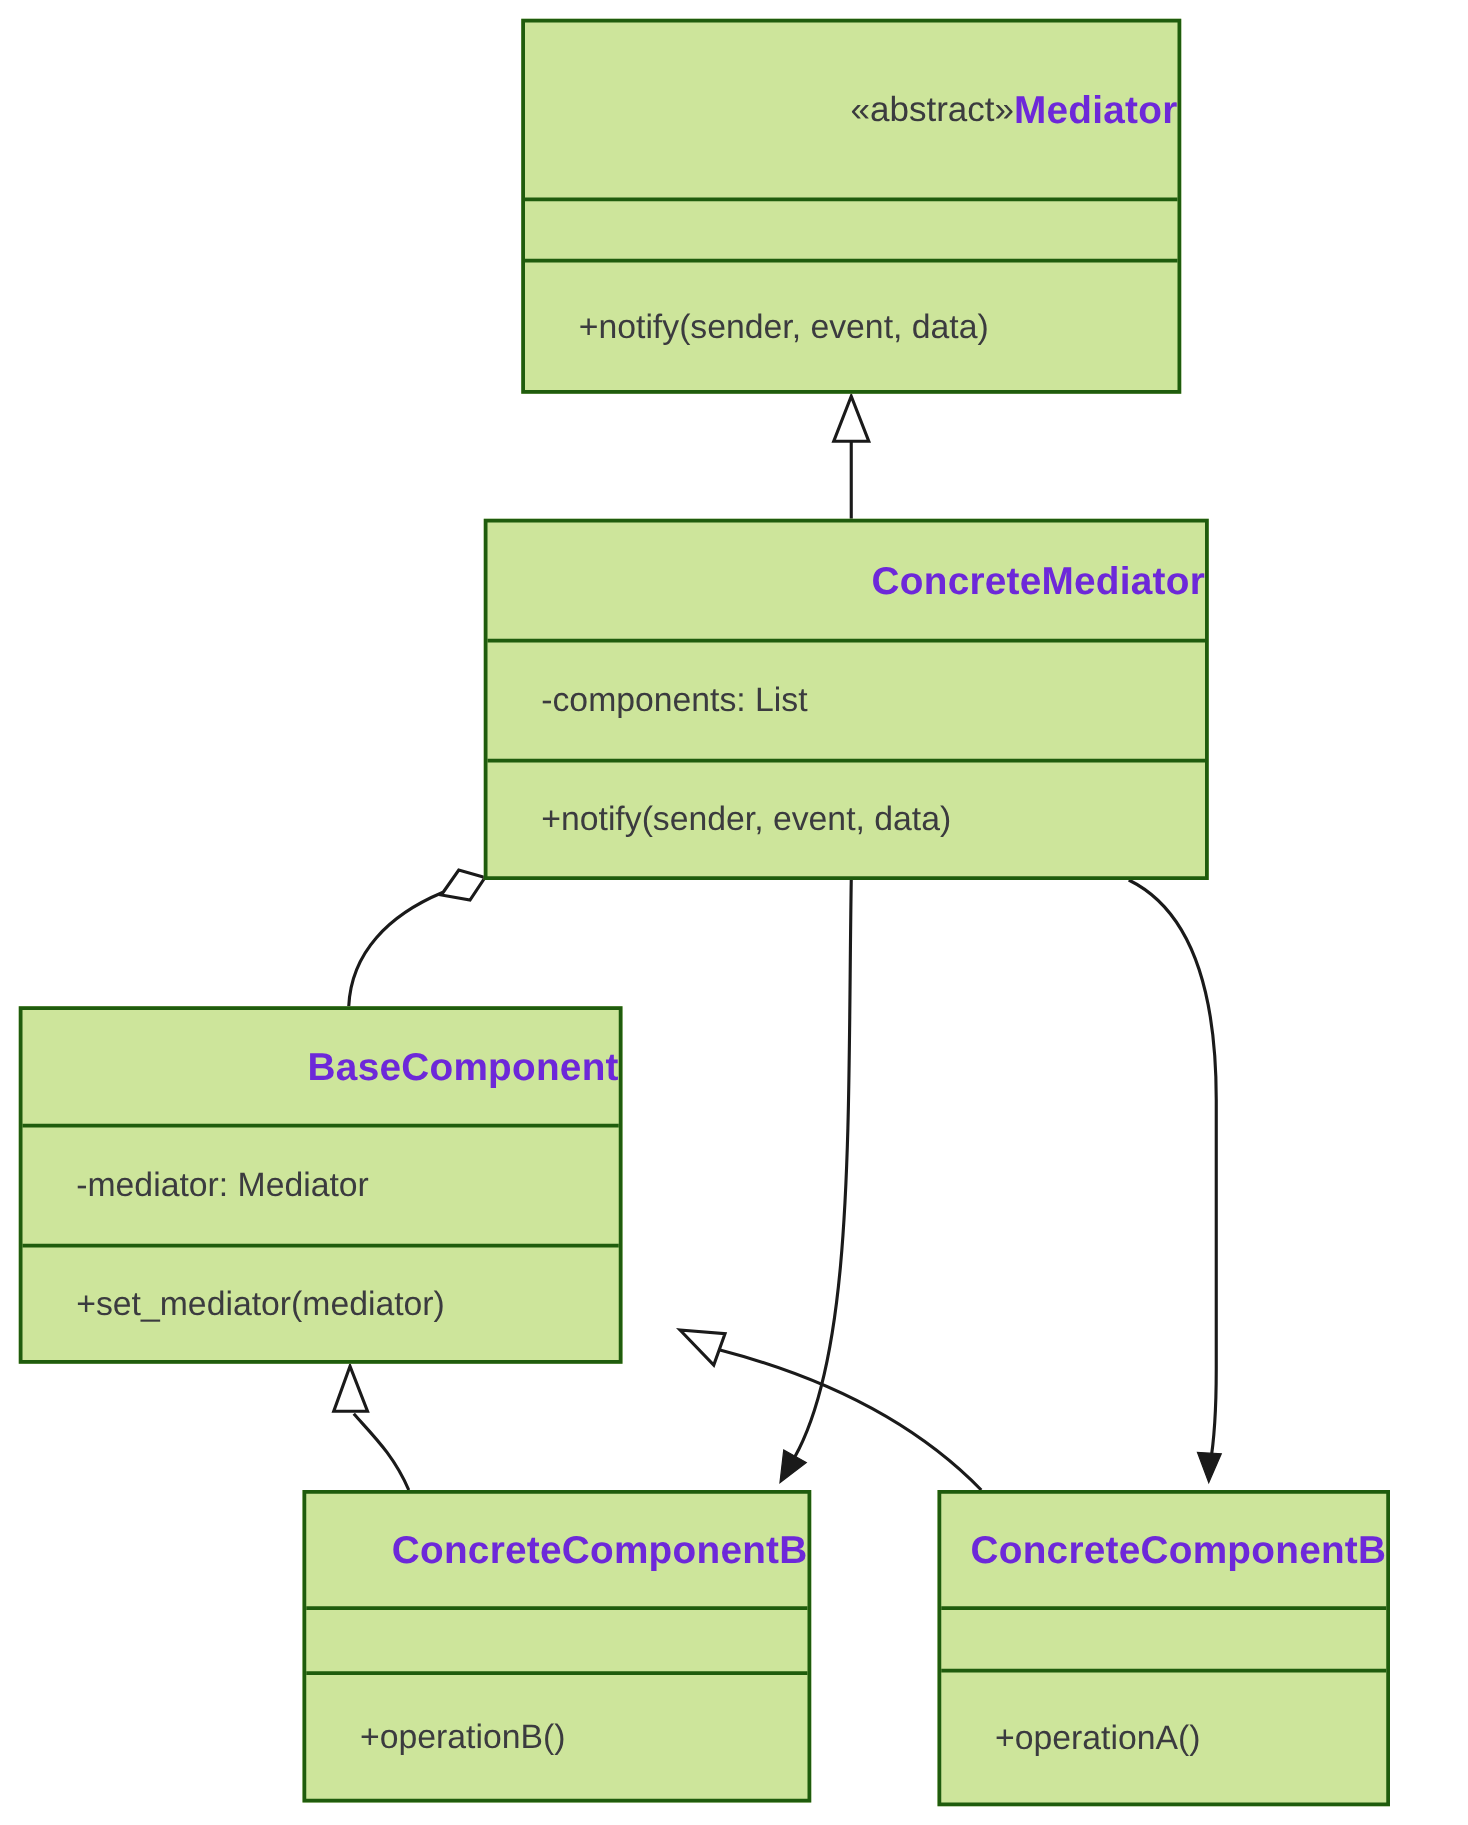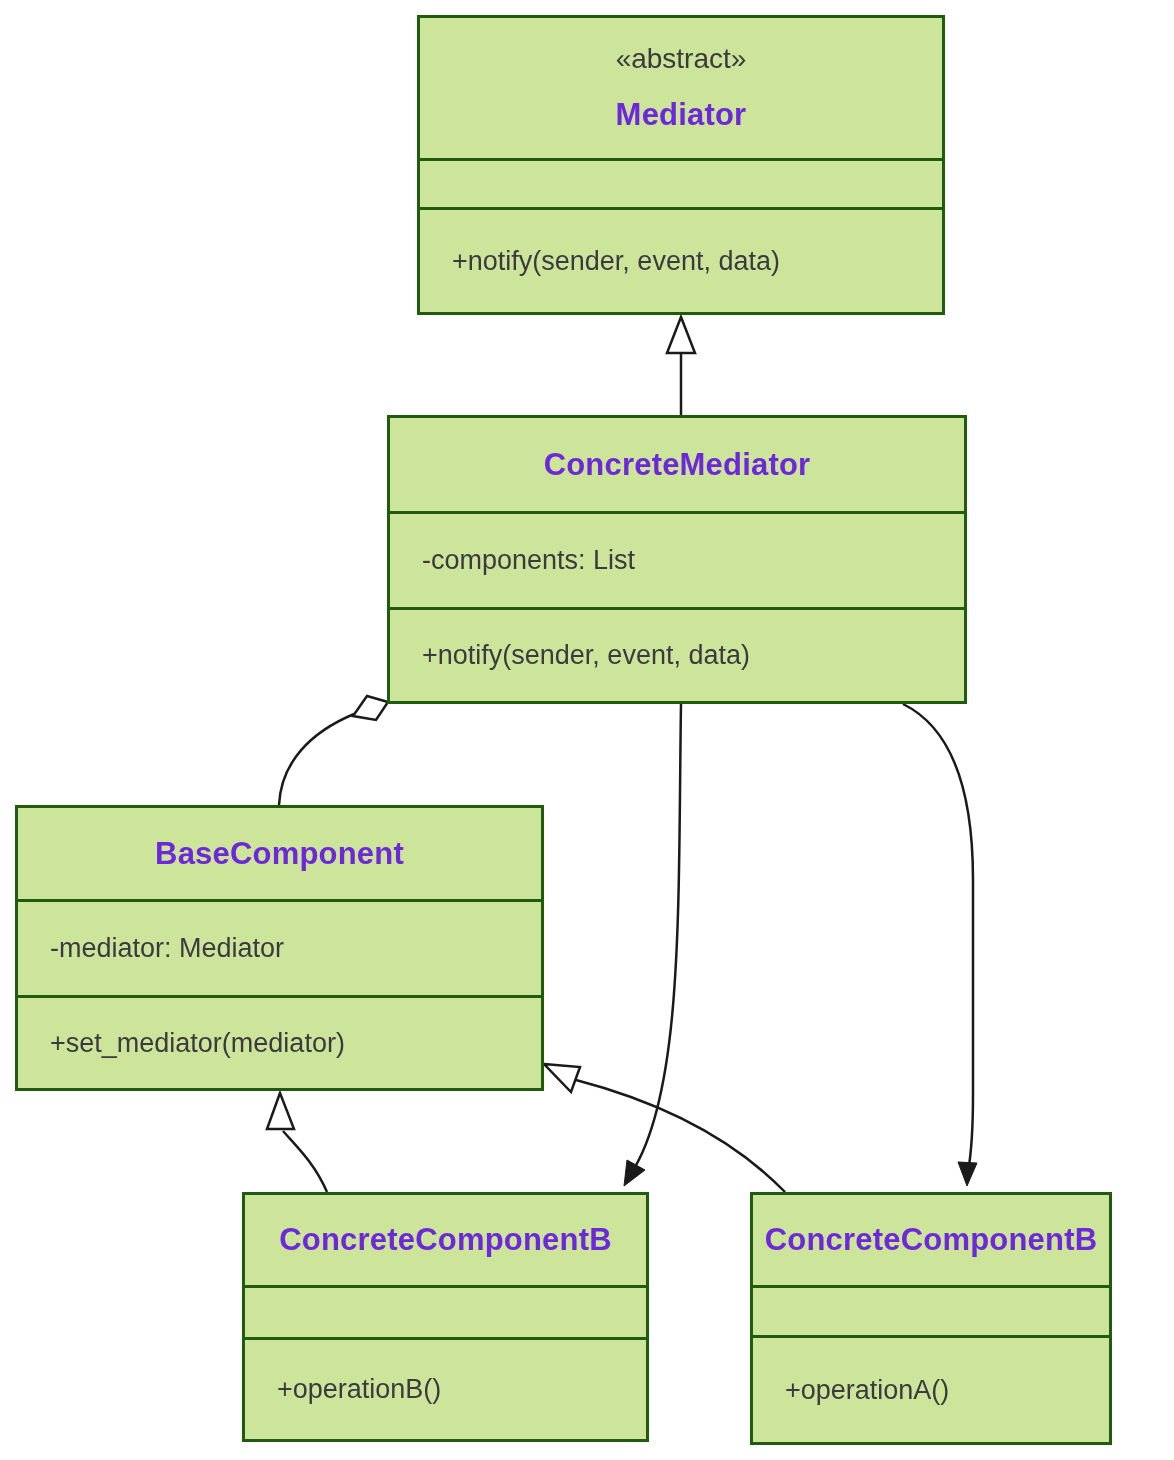--- a/index.html
+++ b/index.html
@@ -16,39 +16,39 @@
     background: #cde59b;
     border: 3px solid #1f5c0d;
     box-sizing: border-box;
     display: flex;
     flex-direction: column;
   }
   .compartment { box-sizing: border-box; }
   .compartment + .compartment { border-top: 3px solid #1f5c0d; }
   .title {
     display: flex;
-    flex-direction: column;
+    flex-direction: row;
     align-items: center;
-    justify-content: center;
-    gap: 22px;
+    justify-content: flex-end;
+    gap: 0;
   }
   .classname {
     font-size: 31px;
     font-weight: bold;
     color: #6d28d9;
     letter-spacing: 0.2px;
   }
   .stereotype {
     font-size: 28px;
     color: #3b3b3f;
   }
   .members {
     display: flex;
     align-items: center;
-    padding-left: 32px;
+    padding-left: 43px;
   }
   .member {
     font-size: 27px;
     color: #3b3b3f;
     white-space: nowrap;
   }
   .methods { flex: 1; }
   svg.edges {
     position: absolute;
     left: 0; top: 0;
@@ -107,21 +107,21 @@
       <div class="classname">ConcreteMediator</div>
     </div>
     <div class="compartment members" style="height:96px;">
       <div class="member">-components: List</div>
     </div>
     <div class="compartment members methods">
       <div class="member">+notify(sender, event, data)</div>
     </div>
   </div>
 
-  <div class="uml-class" style="left:15px; top:805px; width:529px; height:286px;">
+  <div class="uml-class" style="left:15px; top:805px; width:483px; height:286px;">
     <div class="compartment title" style="height:91px;">
       <div class="classname">BaseComponent</div>
     </div>
     <div class="compartment members" style="height:96px;">
       <div class="member">-mediator: Mediator</div>
     </div>
     <div class="compartment members methods">
       <div class="member">+set_mediator(mediator)</div>
     </div>
   </div>

